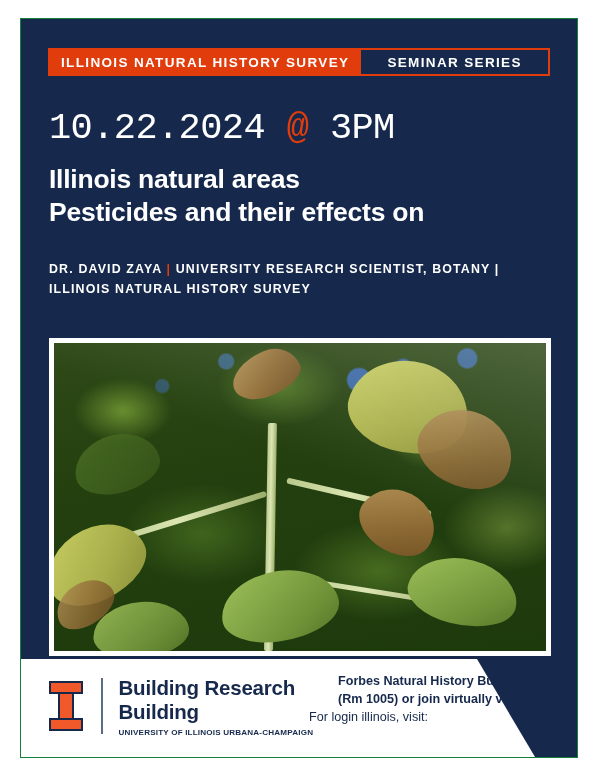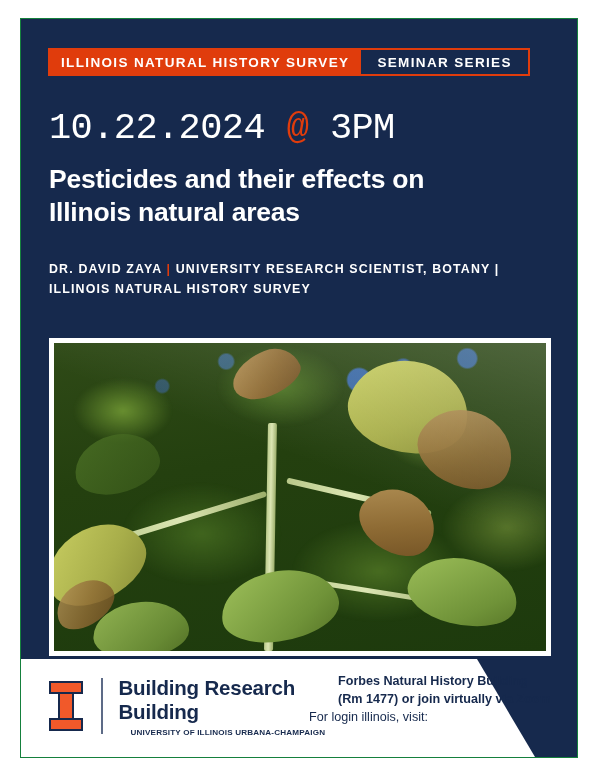--- a/index.html
+++ b/index.html
@@ -46,21 +46,21 @@
     letter-spacing: 1.35px;
     white-space: nowrap;
   }
   .banner-right {
     background: #16294d;
     border: 2px solid #e03c0c;
     border-left: none;
     color: #ffffff;
     display: flex;
     align-items: center;
-    padding: 0 16px;
+    padding: 0 26px;
     font-size: 13.5px;
     font-weight: bold;
     letter-spacing: 1.35px;
     white-space: nowrap;
     box-sizing: border-box;
   }
 
   
   .date-line {
     position: absolute;
@@ -221,21 +221,20 @@
     line-height: 1.16;
     letter-spacing: -0.2px;
   }
   .logo-text .pri-sub {
     color: #16294d;
     font-size: 8.1px;
     font-weight: bold;
     letter-spacing: 0.18px;
     margin-top: 4px;
     white-space: nowrap;
-    margin-left: 12px;
   }
 
   .venue {
     position: absolute;
     left: 288px;
     top: 14px;
     color: #16294d;
     line-height: 1.42;
   }
   .venue .v-bold {
@@ -264,22 +263,22 @@
     <div class="banner-right">SEMINAR SERIES</div>
   </div>
 
   <div class="date-line">
     <span>10.22.2024</span>
     <span class="date-at">@</span>
     <span>3PM</span>
   </div>
 
   <div class="title">
+    <div>Illinois natural areas</div>
     <div>Pesticides and their effects on</div>
-    <div>Illinois natural areas</div>
   </div>
 
   <div class="speaker">
     <span>DR. DAVID ZAYA</span>
     <span class="pipe-orange">|</span>
     <span>UNIVERSITY RESEARCH SCIENTIST, BOTANY</span>
     <span class="pipe-white">|</span>
     <span>ILLINOIS NATURAL HISTORY SURVEY</span>
   </div>
 
@@ -320,19 +319,19 @@
       <div class="logo-divider"></div>
       <div class="logo-text">
         <div class="pri-name">Building Research</div>
         <div class="pri-name">Building</div>
         <div class="pri-sub">UNIVERSITY OF ILLINOIS URBANA-CHAMPAIGN</div>
       </div>
     </div>
 
     <div class="venue">
       <div class="v-bold">Forbes Natural History Building</div>
-      <div class="v-bold">(Rm 1477) or join virtually via Zoom</div>
+      <div class="v-bold">(Rm 1005) or join virtually via Zoom</div>
       <div class="v-reg">For login illinois, visit:</div>
       <div class="v-url">go.illinois.edu/inhs-events</div>
     </div>
   </div>
 
 </div>
 
 </body></html>

